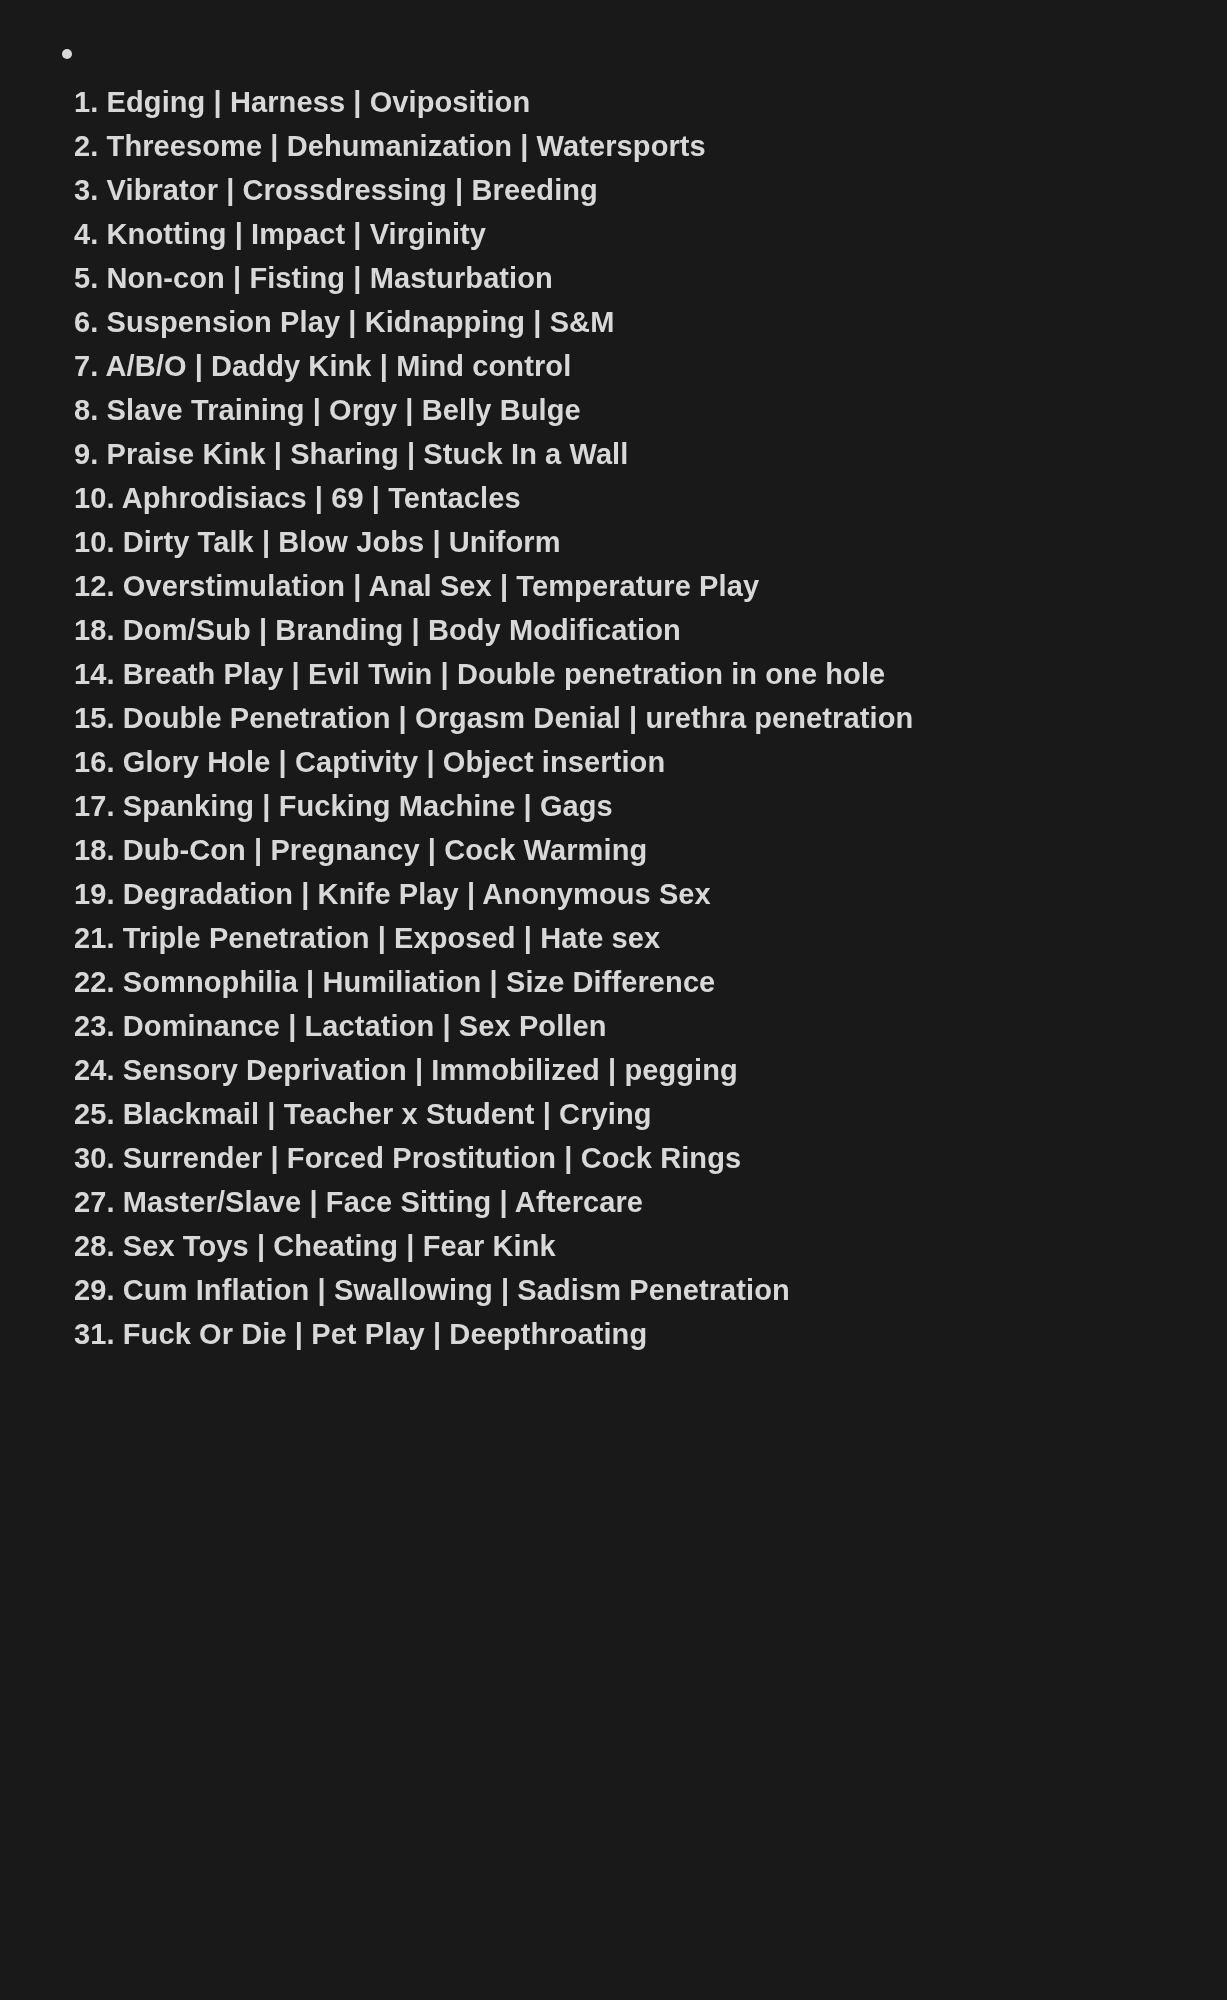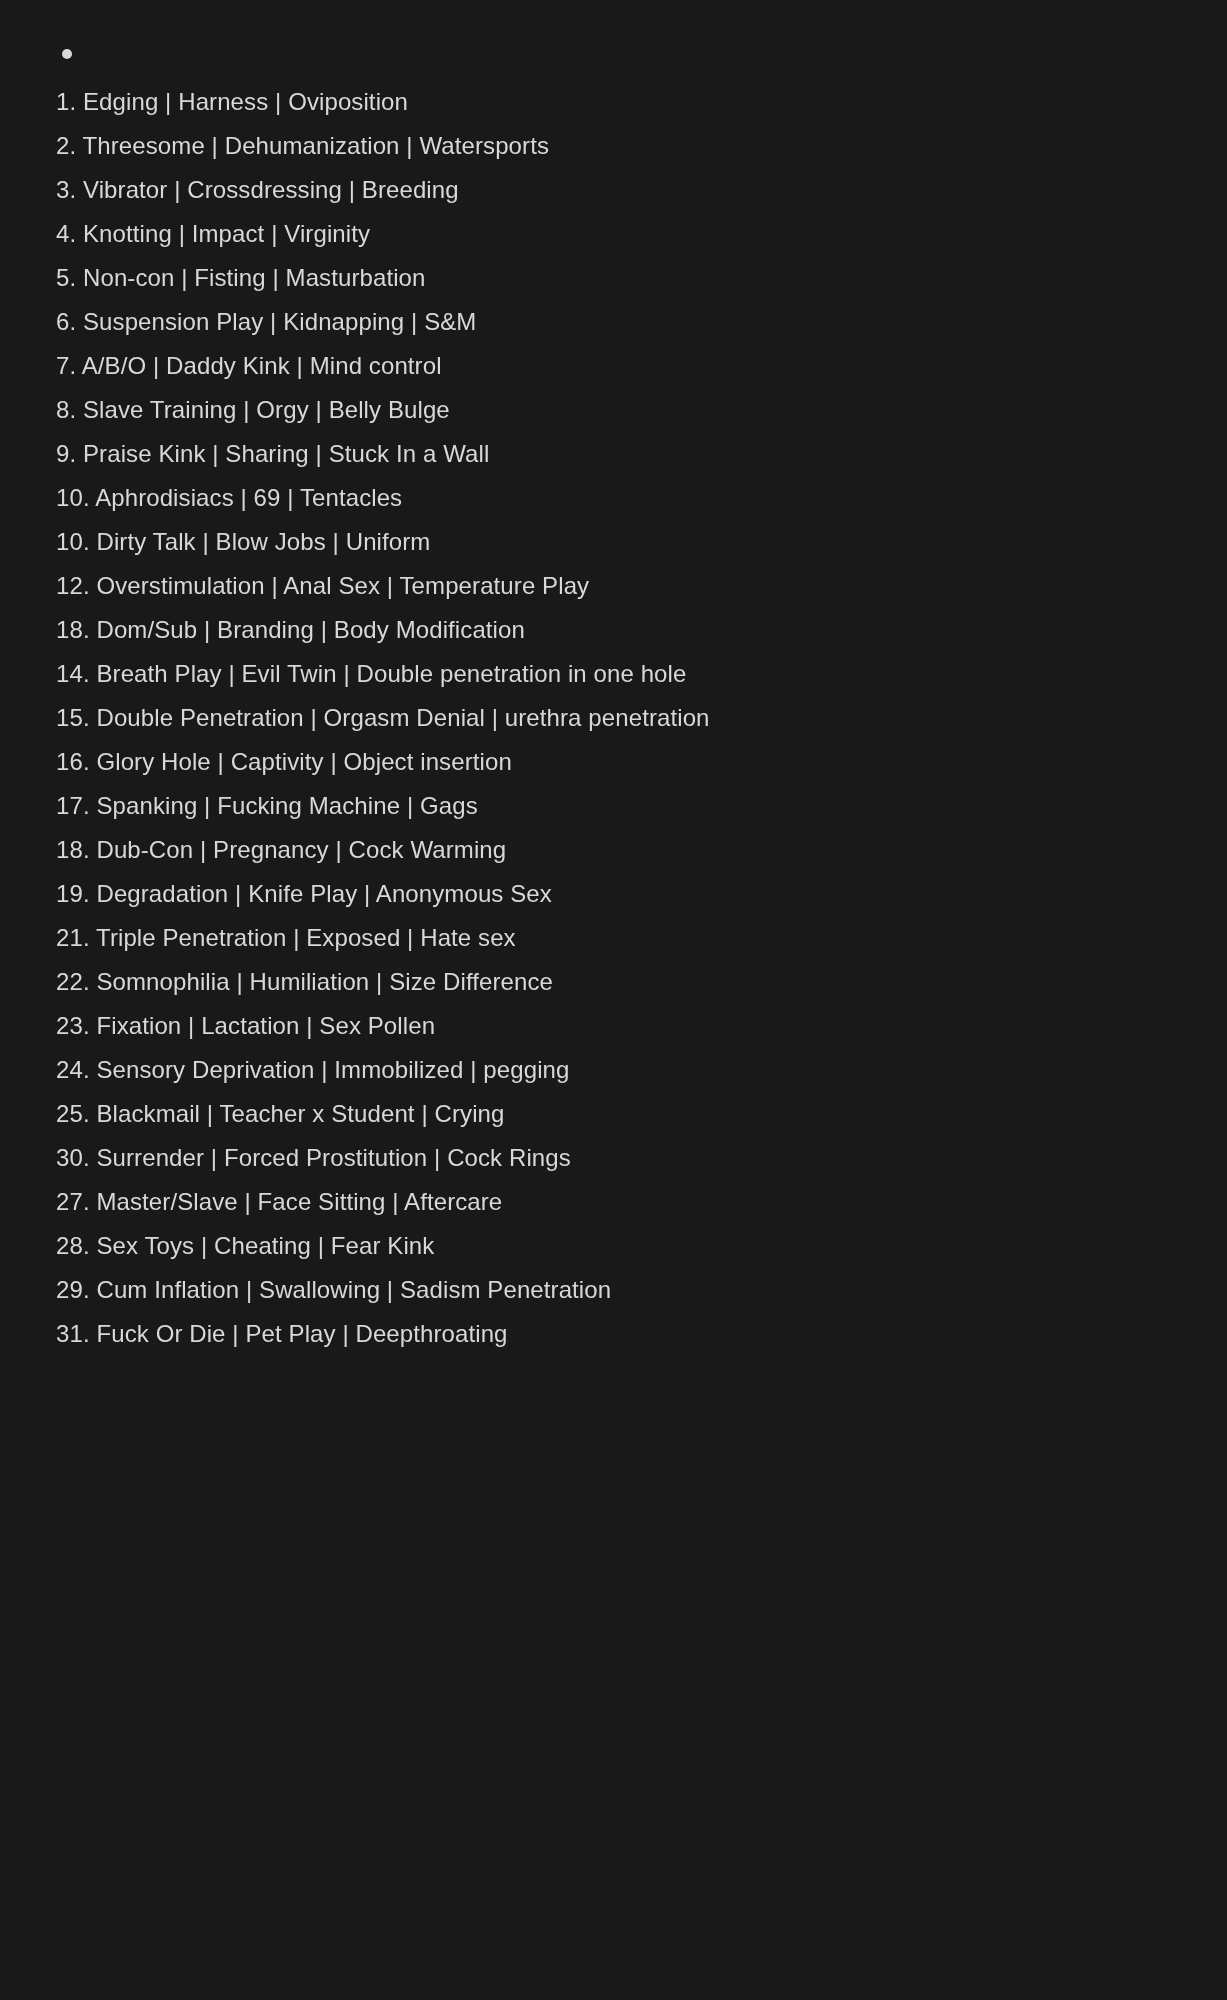--- a/index.html
+++ b/index.html
@@ -46,27 +46,28 @@
   }
 
   .list {
     list-style: none;
     margin: 0;
     padding: 0;
   }
 
   .list-item {
     color: #d8d8d8;
-    font-size: 24px;
+    font-size: 29px;
     line-height: 44px;
     letter-spacing: 0.1px;
-    font-weight: 400;
+    font-weight: 700;
     white-space: normal;
     word-break: normal;
     text-indent: 0;
+    margin-left: 18px;
   }
 
   .item-number,
   .item-text {
     display: inline;
   }
 </style>
 </head>
 <body>
 
@@ -92,21 +93,21 @@
         <li class="list-item"><span class="item-number">12.</span> <span class="item-text">Overstimulation | Anal Sex | Temperature Play</span></li>
         <li class="list-item"><span class="item-number">18.</span> <span class="item-text">Dom/Sub | Branding | Body Modification</span></li>
         <li class="list-item"><span class="item-number">14.</span> <span class="item-text">Breath Play | Evil Twin | Double penetration in one hole</span></li>
         <li class="list-item"><span class="item-number">15.</span> <span class="item-text">Double Penetration | Orgasm Denial | urethra penetration</span></li>
         <li class="list-item"><span class="item-number">16.</span> <span class="item-text">Glory Hole | Captivity | Object insertion</span></li>
         <li class="list-item"><span class="item-number">17.</span> <span class="item-text">Spanking | Fucking Machine | Gags</span></li>
         <li class="list-item"><span class="item-number">18.</span> <span class="item-text">Dub-Con | Pregnancy | Cock Warming</span></li>
         <li class="list-item"><span class="item-number">19.</span> <span class="item-text">Degradation | Knife Play | Anonymous Sex</span></li>
         <li class="list-item"><span class="item-number">21.</span> <span class="item-text">Triple Penetration | Exposed | Hate sex</span></li>
         <li class="list-item"><span class="item-number">22.</span> <span class="item-text">Somnophilia | Humiliation | Size Difference</span></li>
-        <li class="list-item"><span class="item-number">23.</span> <span class="item-text">Fixation | Lactation | Sex Pollen</span></li>
+        <li class="list-item"><span class="item-number">23.</span> <span class="item-text">Dominance | Lactation | Sex Pollen</span></li>
         <li class="list-item"><span class="item-number">24.</span> <span class="item-text">Sensory Deprivation | Immobilized | pegging</span></li>
         <li class="list-item"><span class="item-number">25.</span> <span class="item-text">Blackmail | Teacher x Student | Crying</span></li>
         <li class="list-item"><span class="item-number">30.</span> <span class="item-text">Surrender | Forced Prostitution | Cock Rings</span></li>
         <li class="list-item"><span class="item-number">27.</span> <span class="item-text">Master/Slave | Face Sitting | Aftercare</span></li>
         <li class="list-item"><span class="item-number">28.</span> <span class="item-text">Sex Toys | Cheating | Fear Kink</span></li>
         <li class="list-item"><span class="item-number">29.</span> <span class="item-text">Cum Inflation | Swallowing | Sadism Penetration</span></li>
         <li class="list-item"><span class="item-number">31.</span> <span class="item-text">Fuck Or Die | Pet Play | Deepthroating</span></li>
       </ol>
 
   </div>

